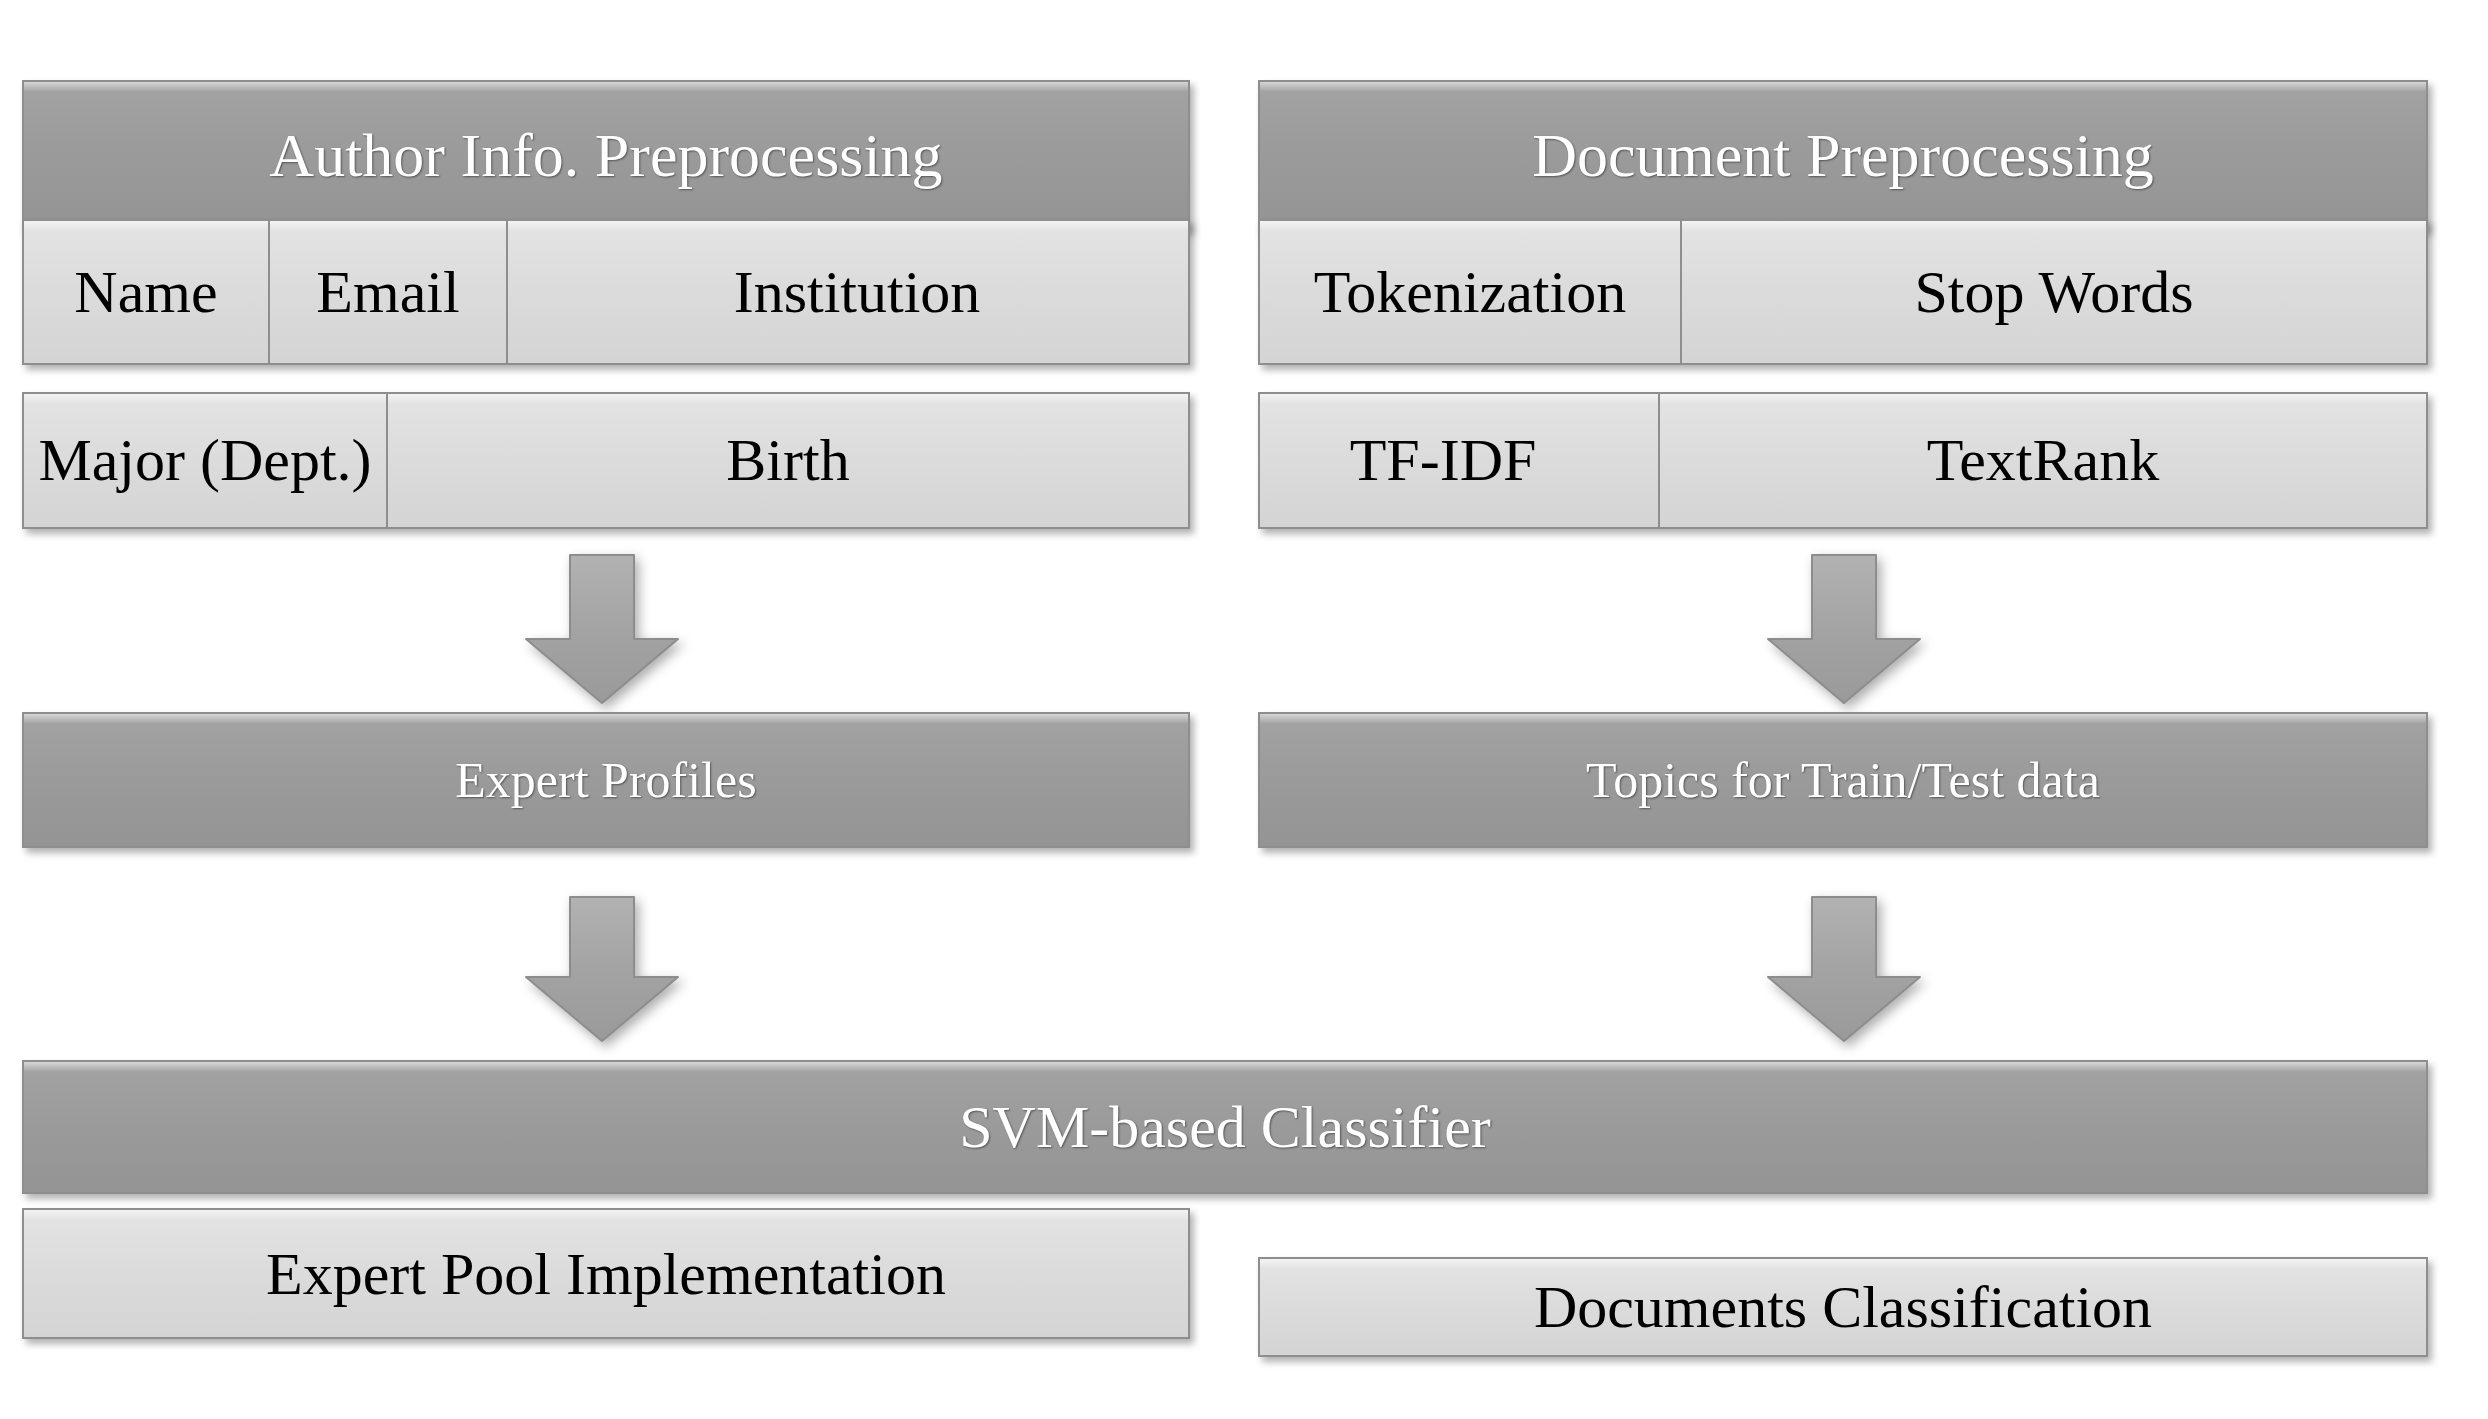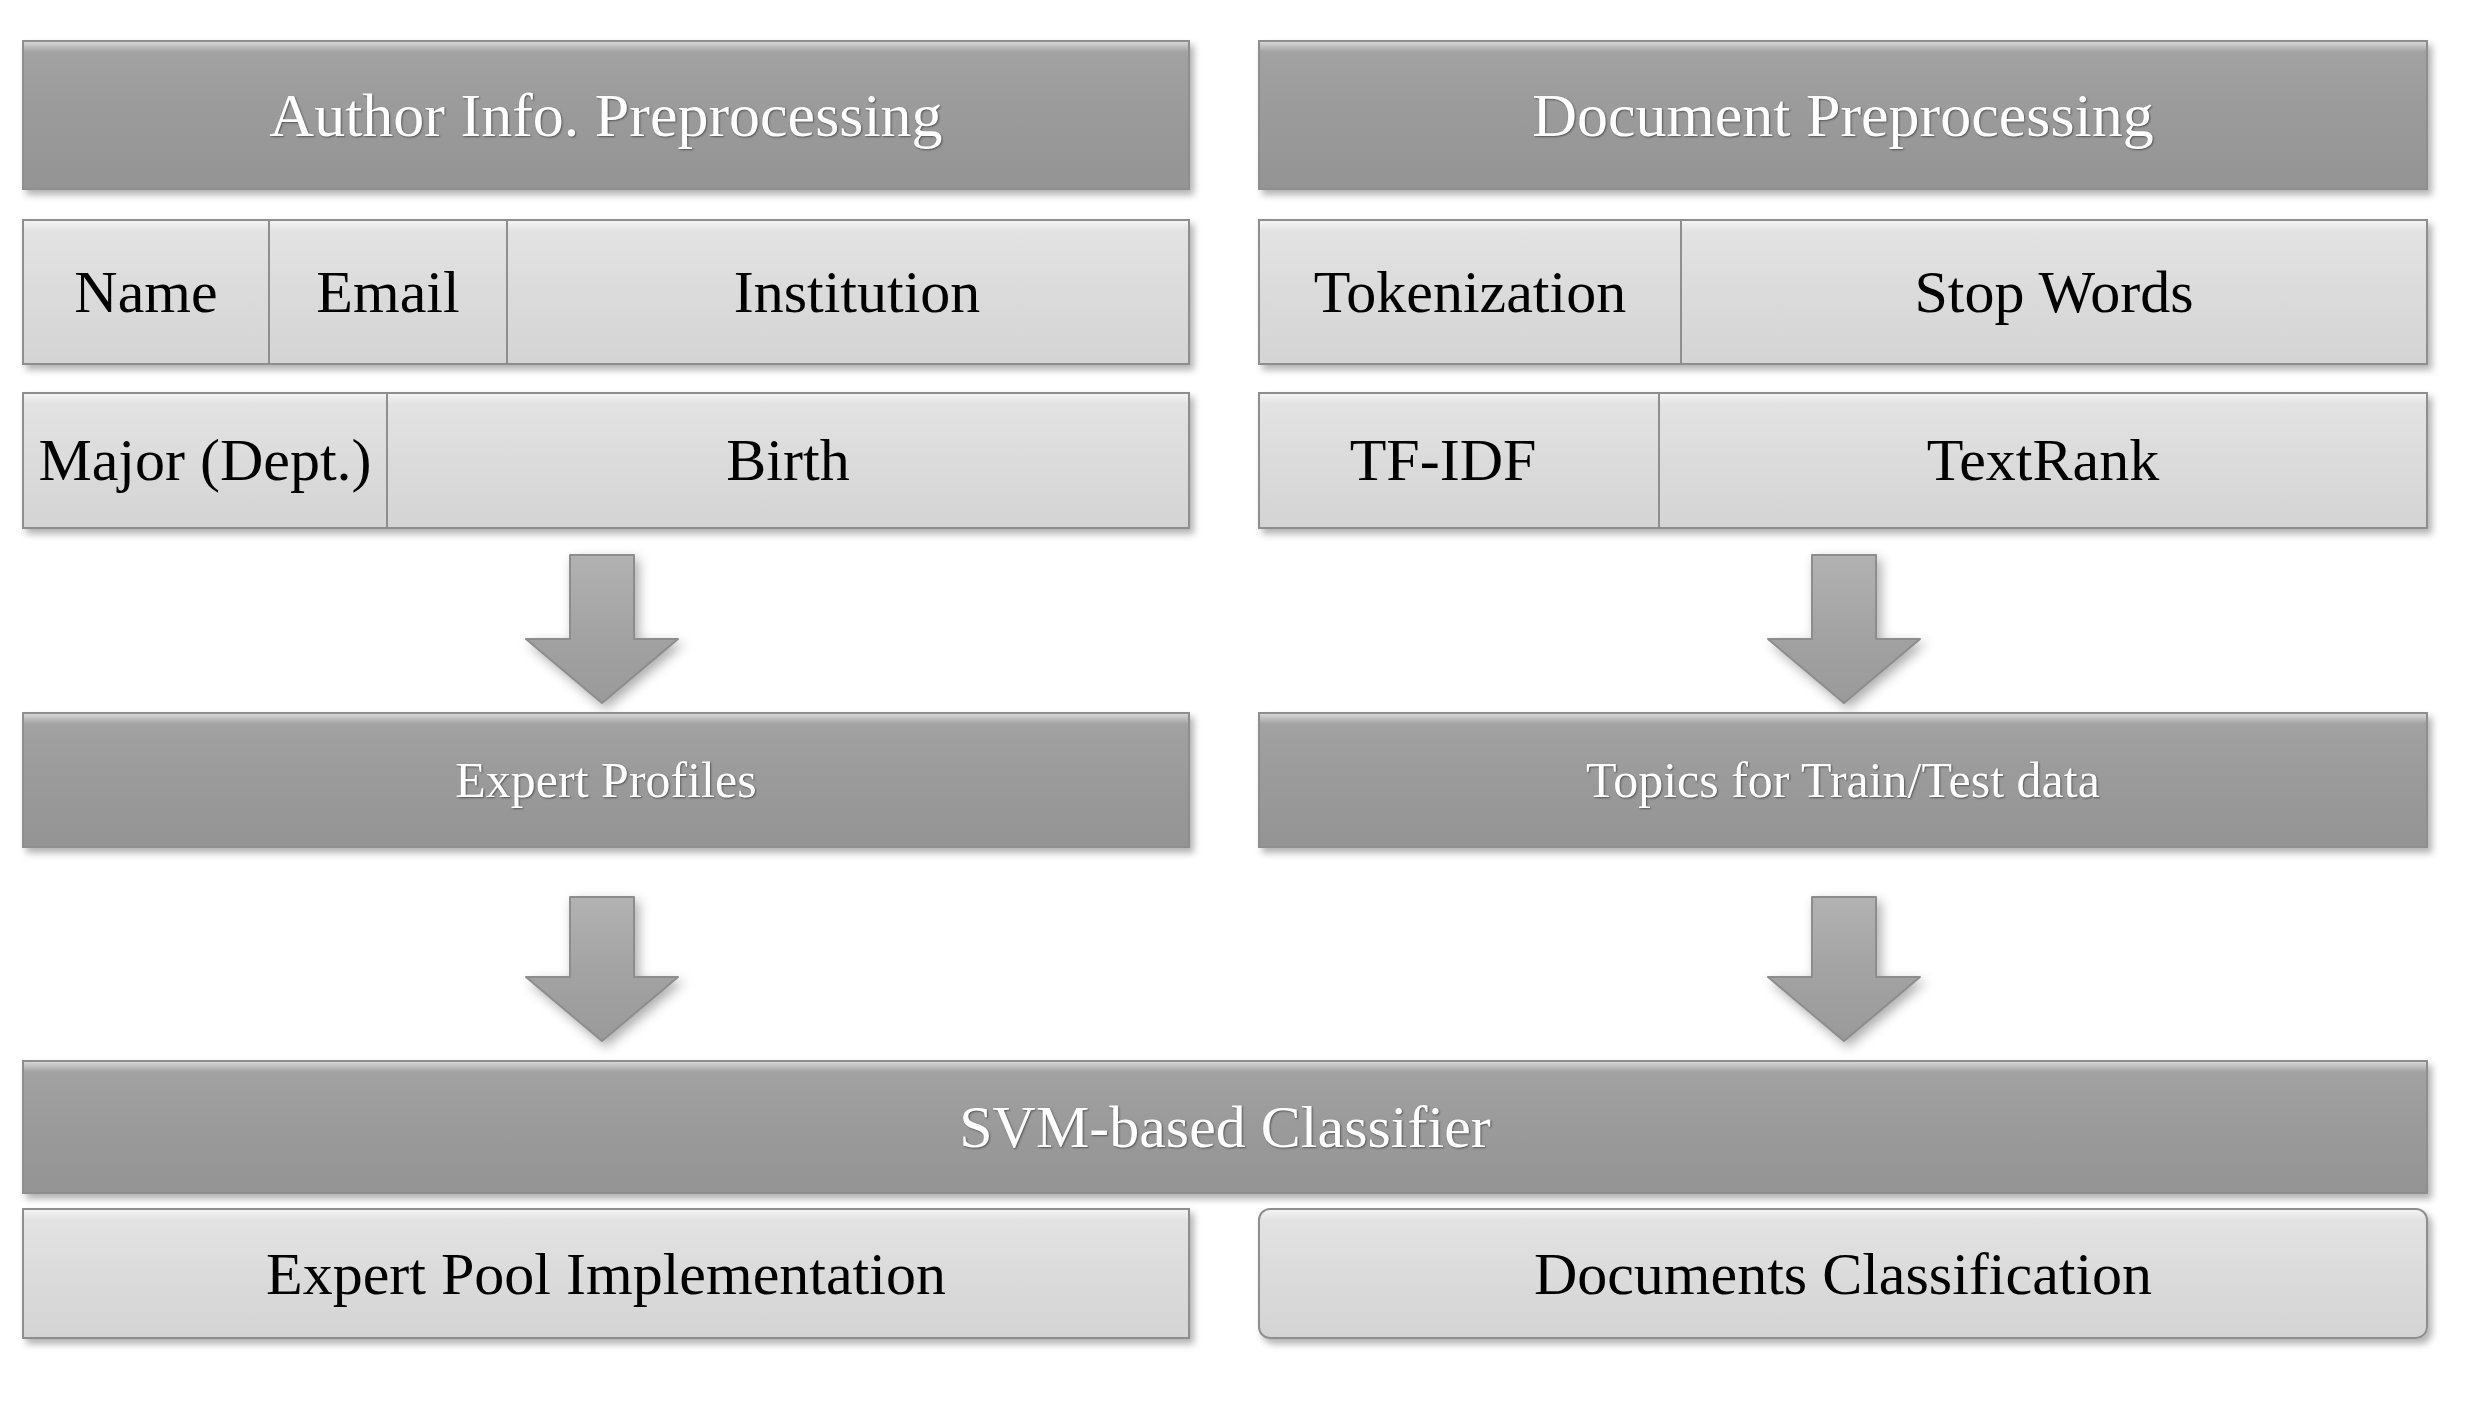--- a/index.html
+++ b/index.html
@@ -84,21 +84,21 @@
     justify-content: center;
     box-sizing: border-box;
     color: #000;
     white-space: nowrap;
   }
   .cell + .cell {
     border-left: 2px solid #8e8e8e;
   }
 
   
-  .fs-head   { font-size: 62px; }
+  .fs-head   { font-size: 62px; margin-top: 40px; }
   .fs-cell   { font-size: 60px; margin-top: 12px; }
   .fs-mid    { font-size: 50px; }
   .fs-svm    { font-size: 60px; }
   .fs-bottom { font-size: 60px; }
 
   
   .arrow {
     position: absolute;
     filter: drop-shadow(4px 5px 6px rgba(0,0,0,0.32));
   }
@@ -199,17 +199,17 @@
   </div>
 
   <div class="box dark fs-svm" style="left:22px; top:1060px; width:2406px; height:134px;">
     <span class="lbl">SVM-based Classifier</span>
   </div>
 
   <div class="box light fs-bottom" style="left:22px; top:1208px; width:1168px; height:131px;">
     <span class="lbl">Expert Pool Implementation</span>
   </div>
 
-  <div class="box light fs-bottom" style="left:1258px; top:1208px; width:1170px; height:131px;border-radius:12px;">
+  <div class="box light fs-bottom" style="left:1258px; top:1257px; width:1170px; height:100px;">
     <span class="lbl">Documents Classification</span>
   </div>
 
 </div>
 
 </body></html>

